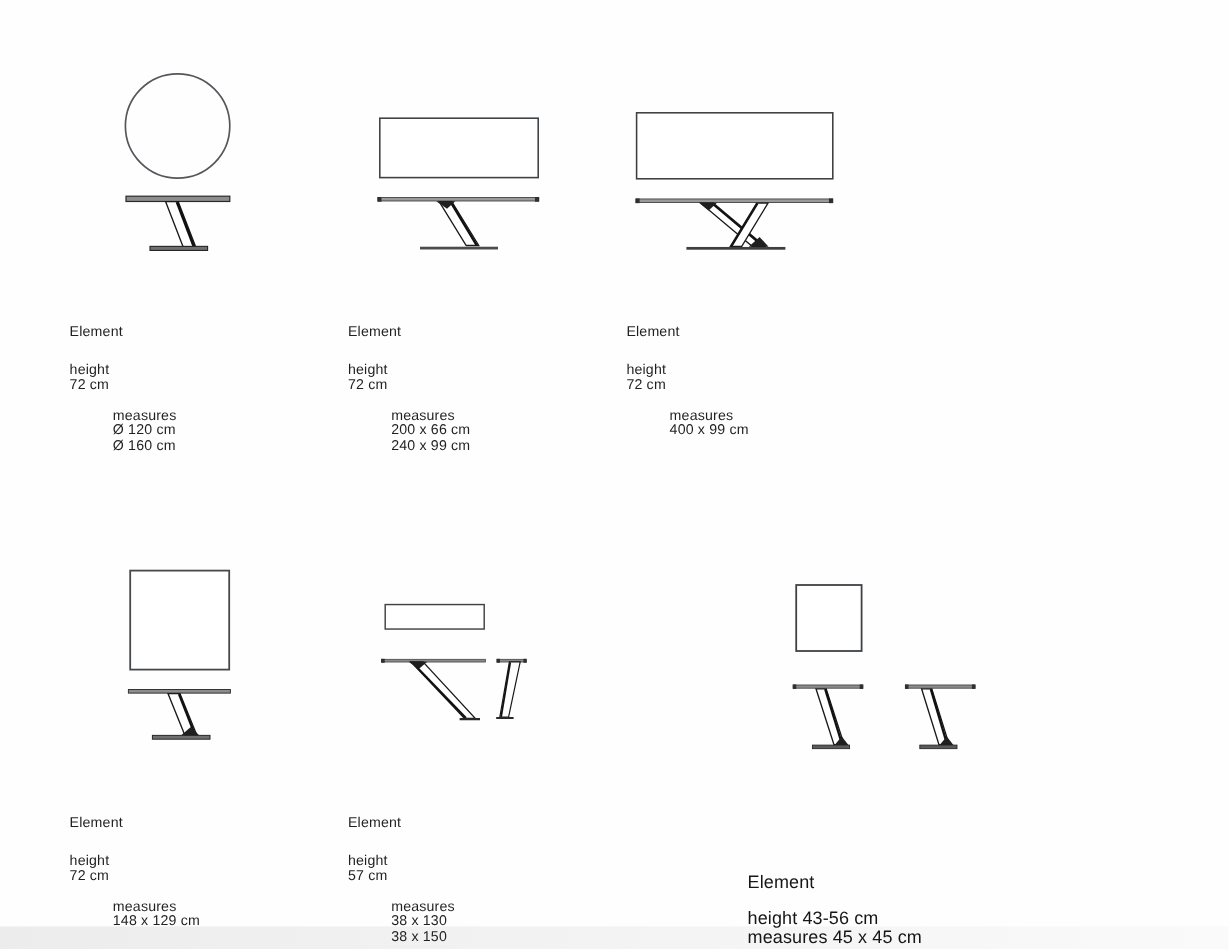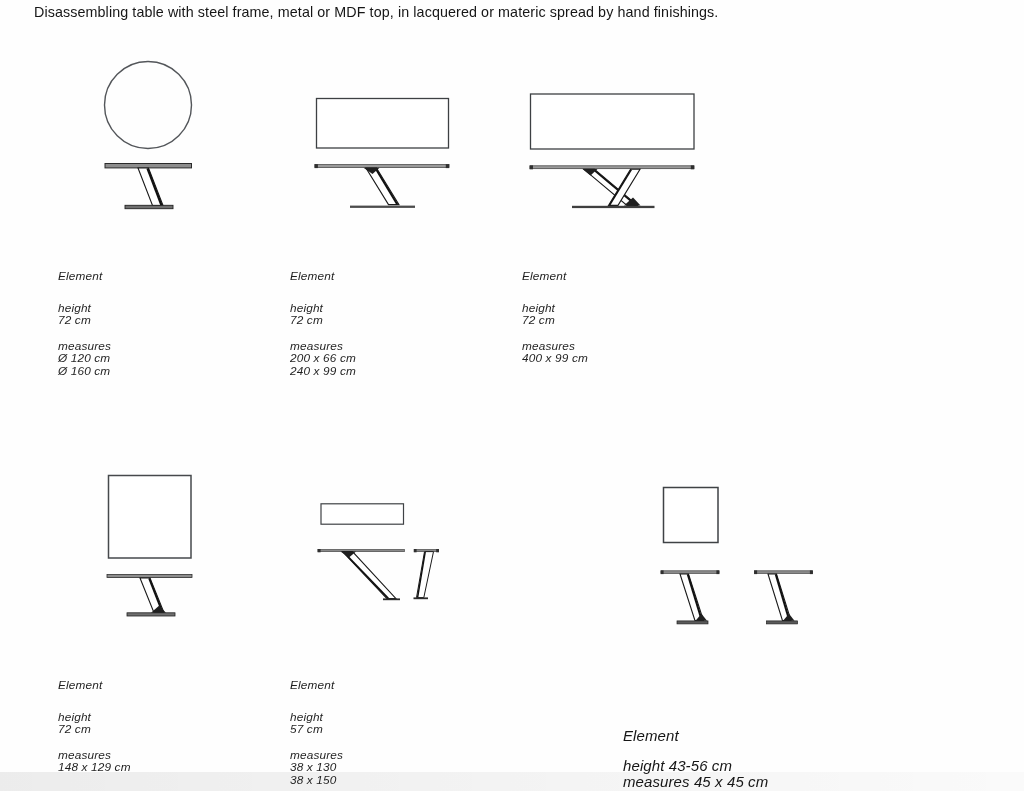--- a/index.html
+++ b/index.html
@@ -12,39 +12,38 @@
   .header {
     position:absolute; left:34px; top:4px;
     font-size:14.3px; line-height:17px; letter-spacing:0.1px; color:#161616;
   }
   .drawing { position:absolute; }
   .spec {
     position:absolute; font-size:11.8px; line-height:12.5px;
     letter-spacing:0.15px; color:#1f1f1f;
   }
   .spec .name { margin-bottom:19px; }
-  .spec .grp2 { margin-top:13px; }
+  .spec .grp2 { margin-top:13px;margin-left:36px; }
   .spec-large {
     position:absolute; font-size:15px; line-height:16px;
     letter-spacing:0.1px; color:#161616;
   }
   .spec-large .name { margin-bottom:14px; }
   .bottom-band {
     position:absolute; left:0; top:772px; width:1024px; height:19px;
     background:linear-gradient(to right, rgba(0,0,0,0.07), rgba(0,0,0,0.015));
     pointer-events:none;
   }
-  .spec, .spec-large { z-index:2;font-style:italic; }
+  .spec, .spec-large { z-index:2; }
 </style>
 </head>
 <body>
 
 <div class="page">
 
-  <p class="header">Disassembling table with steel frame, metal or MDF top, in lacquered or materic spread by hand finishings.</p>
 
   <svg class="drawing" style="left:95px; top:55px;" width="110" height="160" viewBox="95 55 110 160">
     <circle cx="148" cy="105" r="43.5" fill="none" stroke="#53565a" stroke-width="1.4"></circle>
     <rect x="105" y="163.5" width="86.5" height="4.4" fill="#8d8d8d" stroke="#2a2a2a" stroke-width="1"></rect>
     <path d="M138,168 L148.5,168 L163,205.5 L152.5,205.5 Z" fill="#ffffff" stroke="#1a1a1a" stroke-width="1.1"></path>
     <path d="M147.5,168.3 L161.5,205.3" stroke="#111111" stroke-width="2.3" fill="none"></path>
     <rect x="125" y="205.3" width="48" height="3.4" fill="#6f6f6f" stroke="#222222" stroke-width="0.9"></rect>
   </svg>
 
   <svg class="drawing" style="left:310px; top:93px;" width="145" height="122" viewBox="310 93 145 122">

